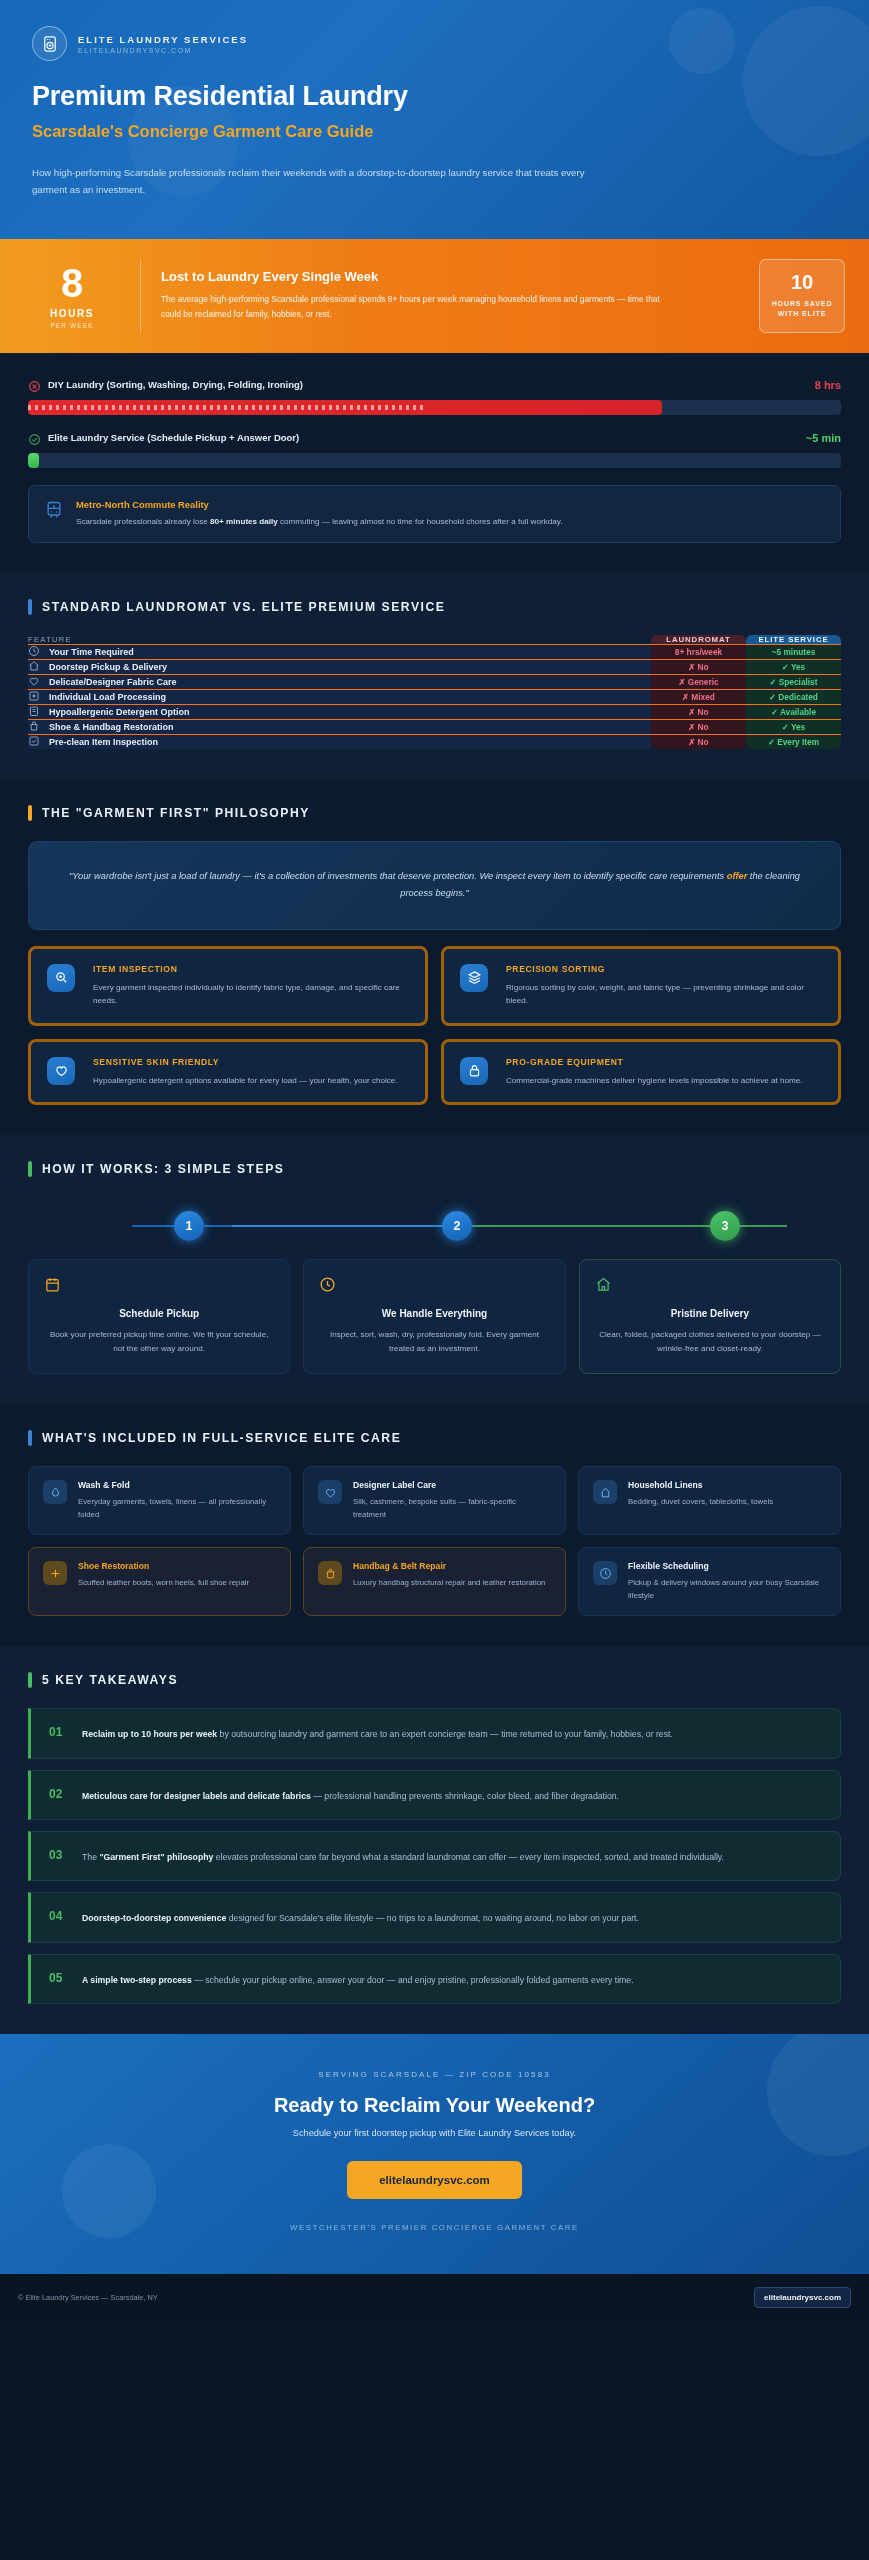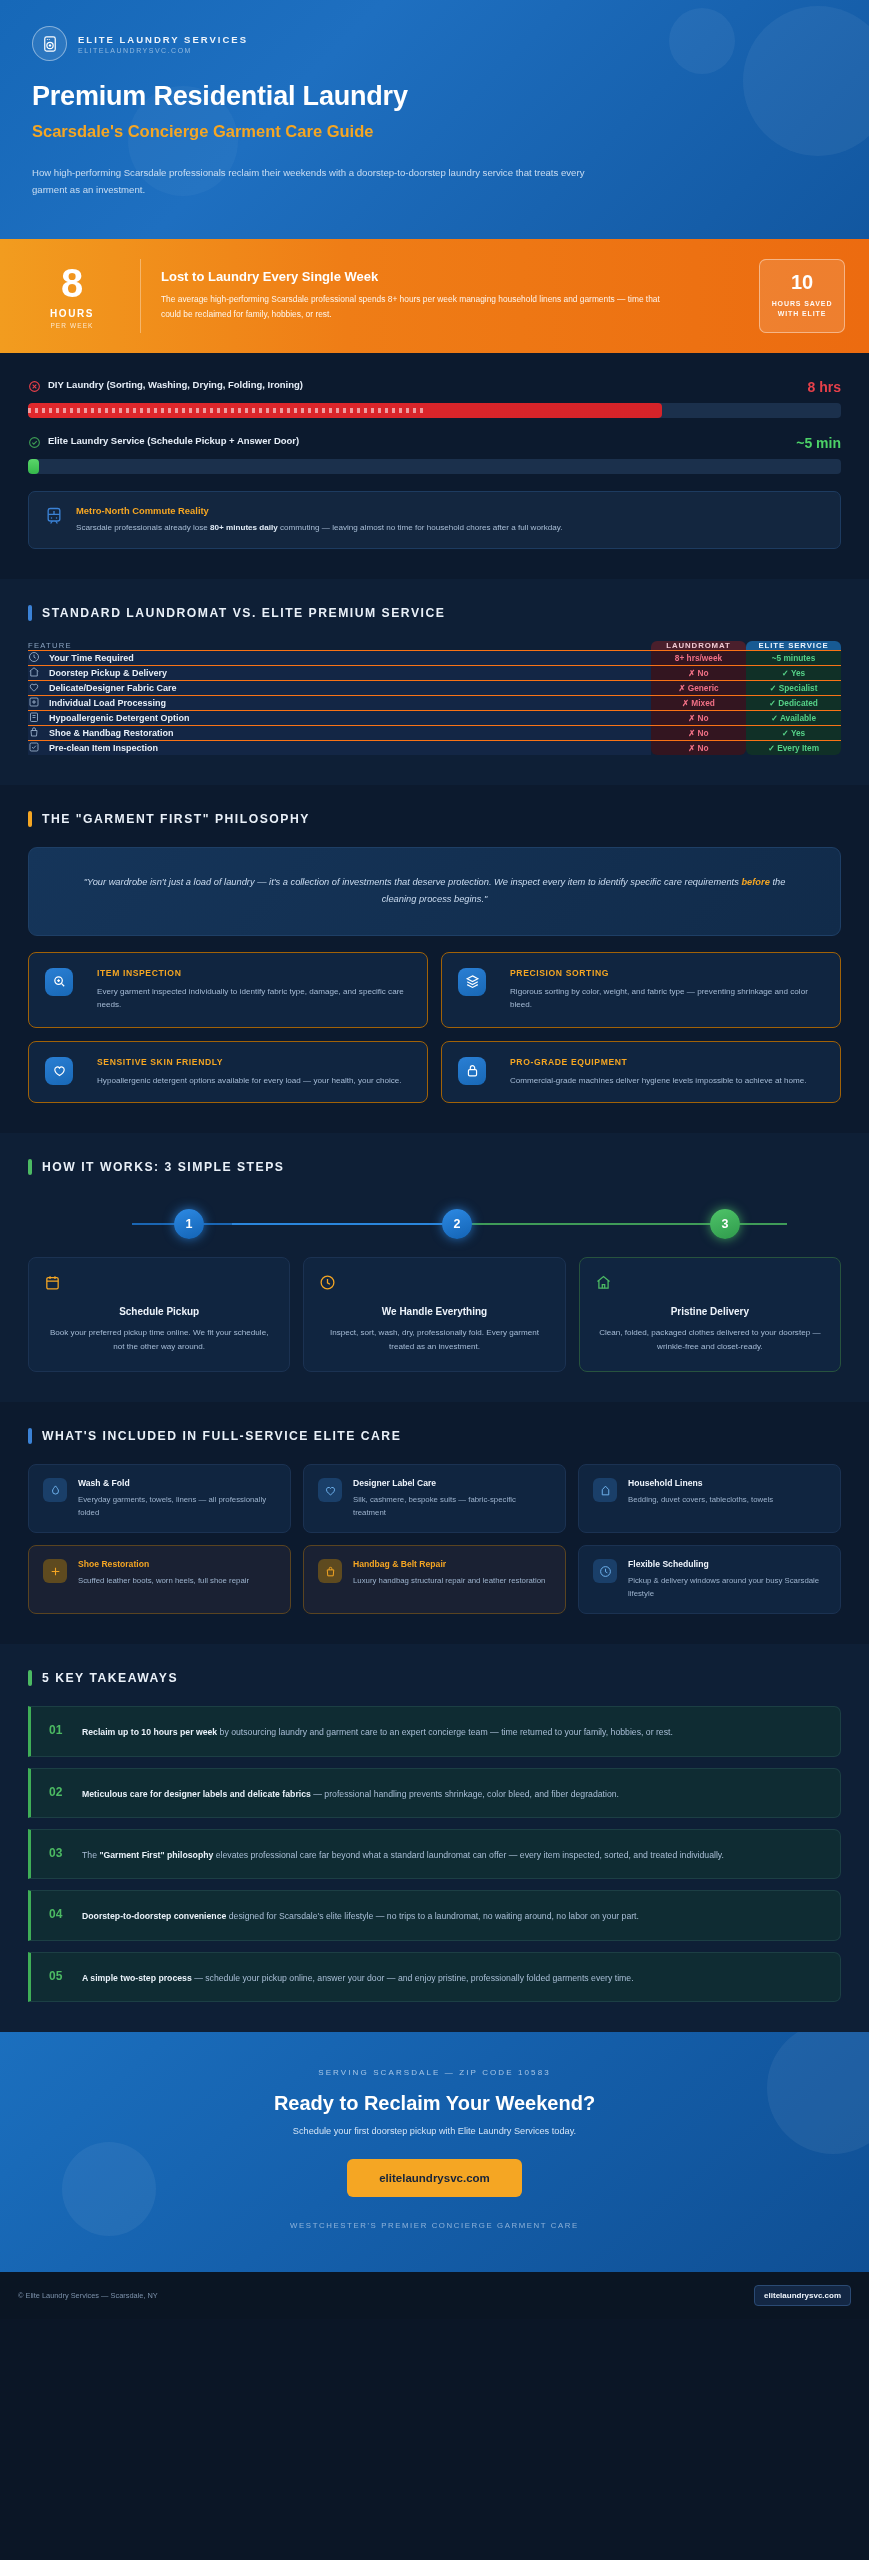--- a/index.html
+++ b/index.html
@@ -92,21 +92,21 @@
   .sec-rule { width: 4px; height: 16px; border-radius: 2px; flex: 0 0 auto; }
   .sec-title {
     font-size: 12.2px; font-weight: 700; color: #eaf1f9;
     letter-spacing: 1.5px;
   }
 
   
   .cmp-row { margin-bottom: 7px; }
   .cmp-top { display: flex; gap: 7px; }
   .cmp-label { font-size: 9.5px; font-weight: 700; color: #e6eef8; flex: 1 1 auto; }
-  .cmp-val { font-size: 14px; font-weight: 700; }
+  .cmp-val { font-size: 11px; font-weight: 700; }
   .bar-track { height: 15px; border-radius: 4px; background: #1b304c; margin-top: 8px; overflow: hidden; }
   .bar-fill { height: 100%; border-radius: 4px; }
   .bar-fill.red {
     background:
       repeating-linear-gradient(90deg, rgba(255,255,255,0.55) 0px, rgba(255,255,255,0.55) 3px, rgba(255,255,255,0) 3px, rgba(255,255,255,0) 7px) left center / 396px 5px no-repeat,
       linear-gradient(90deg, #e0282c 0%, #d62329 100%);
   }
   .bar-fill.green { background: linear-gradient(180deg, #5ad66a 0%, #35b84a 100%); }
   .mini-icon { width: 13px; height: 13px; flex: 0 0 auto; }
 
@@ -157,22 +157,22 @@
     background: linear-gradient(135deg, #15355a 0%, #112b4a 100%);
     padding: 26px 40px; text-align: center;
   }
   .quote p {
     font-size: 9.3px; line-height: 1.9; font-style: italic; color: #cbdcf0;
   }
   .quote p b { color: #f5a623; font-style: italic; }
 
   .g2 { display: grid; grid-template-columns: 1fr 1fr; gap: 13px; margin-top: 16px; }
   .pcard {
-    border: 1px solid #a16207; border-radius: 8px; background: #102540;
-    padding: 15px 16px; display: flex; gap: 24px; align-items: flex-start;
+    border: 3px solid #a16207; border-radius: 8px; background: #102540;
+    padding: 15px 16px; display: flex; gap: 18px; align-items: flex-start;
   }
   .pcard-ico {
     width: 28px; height: 28px; border-radius: 8px; flex: 0 0 auto;
     background: linear-gradient(160deg, #2a7fd4 0%, #1868b6 100%);
     display: flex; align-items: center; justify-content: center;
   }
   .pcard-t { font-size: 8.6px; font-weight: 700; letter-spacing: 0.6px; color: #f5a623; }
   .pcard-d { margin-top: 7px; font-size: 8.1px; line-height: 1.65; color: #a6bcd6; }
 
   
@@ -461,21 +461,21 @@
     </table>
   </section>
 
   <section class="section sec-base">
     <div class="sec-head">
       <span class="sec-rule" style="background:#f5a623"></span>
       <span class="sec-title">THE "GARMENT FIRST" PHILOSOPHY</span>
     </div>
 
     <div class="quote">
-      <p><span>"Your wardrobe isn't just a load of laundry — it's a collection of investments that deserve protection. We inspect every item to identify specific care requirements </span><b>before</b><span> the cleaning process begins."</span></p>
+      <p><span>"Your wardrobe isn't just a load of laundry — it's a collection of investments that deserve protection. We inspect every item to identify specific care requirements </span><b>offer</b><span> the cleaning process begins."</span></p>
     </div>
 
     <div class="g2">
       <div class="pcard">
         <span class="pcard-ico">
           <svg width="15" height="15" viewBox="0 0 24 24" fill="none" stroke="#fff" stroke-width="2">
               <circle cx="10.5" cy="10.5" r="6"></circle>
               <path d="M15 15l4.5 4.5M8.3 10.5h4.4M10.5 8.3v4.4"></path>
             </svg>
         </span>

